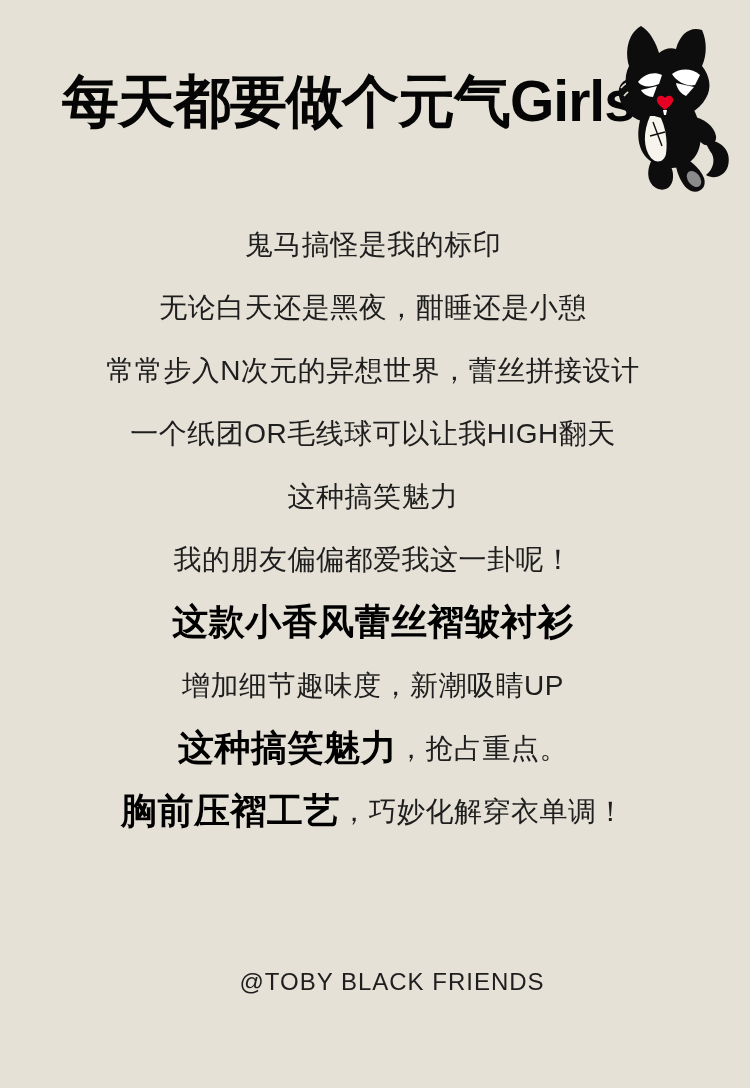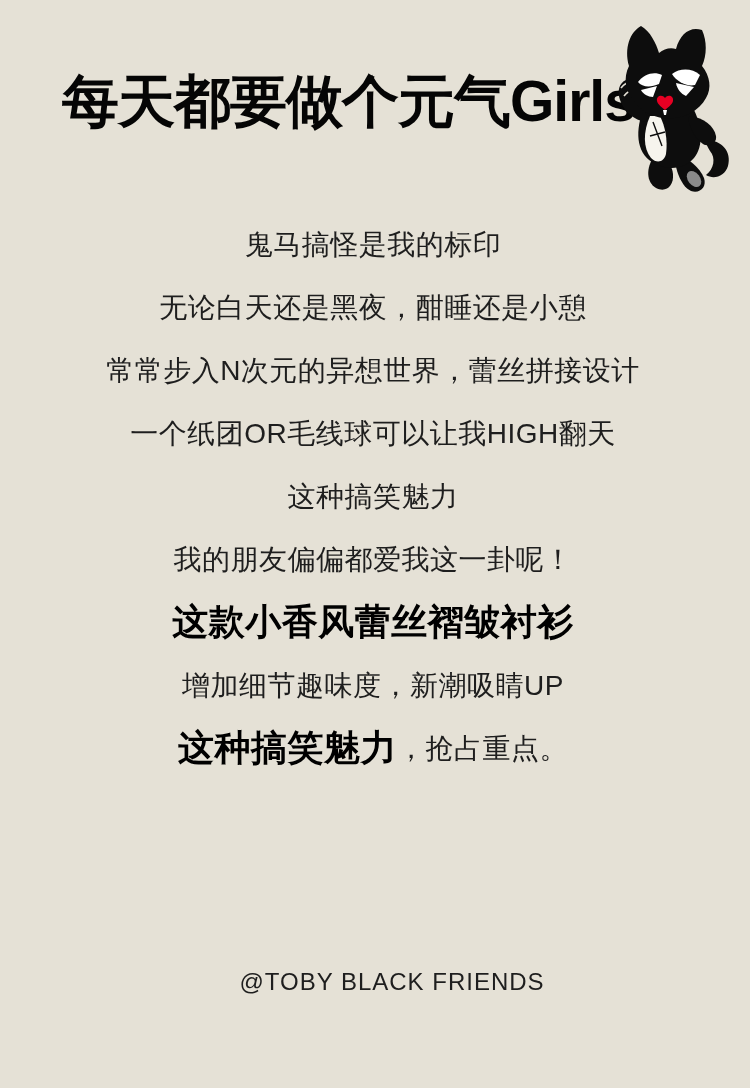--- a/index.html
+++ b/index.html
@@ -132,15 +132,19 @@
   <div class="line">
     <span class="seg-b">这款小香风蕾丝褶皱衬衫</span>
   </div>
   <div class="line">
     <span class="seg-r">增加细节趣味度，新潮吸睛UP</span>
   </div>
   <div class="line">
     <span class="seg-b">这种搞笑魅力</span>
       <span class="seg-r">，抢占重点。</span>
   </div>
+  <div class="line">
+    <span class="seg-b">胸前压褶工艺</span>
+      <span class="seg-r">，巧妙化解穿衣单调！</span>
+  </div>
 </div>
 
 <div class="footer">@TOBY BLACK FRIENDS</div>
 
 </body></html>

